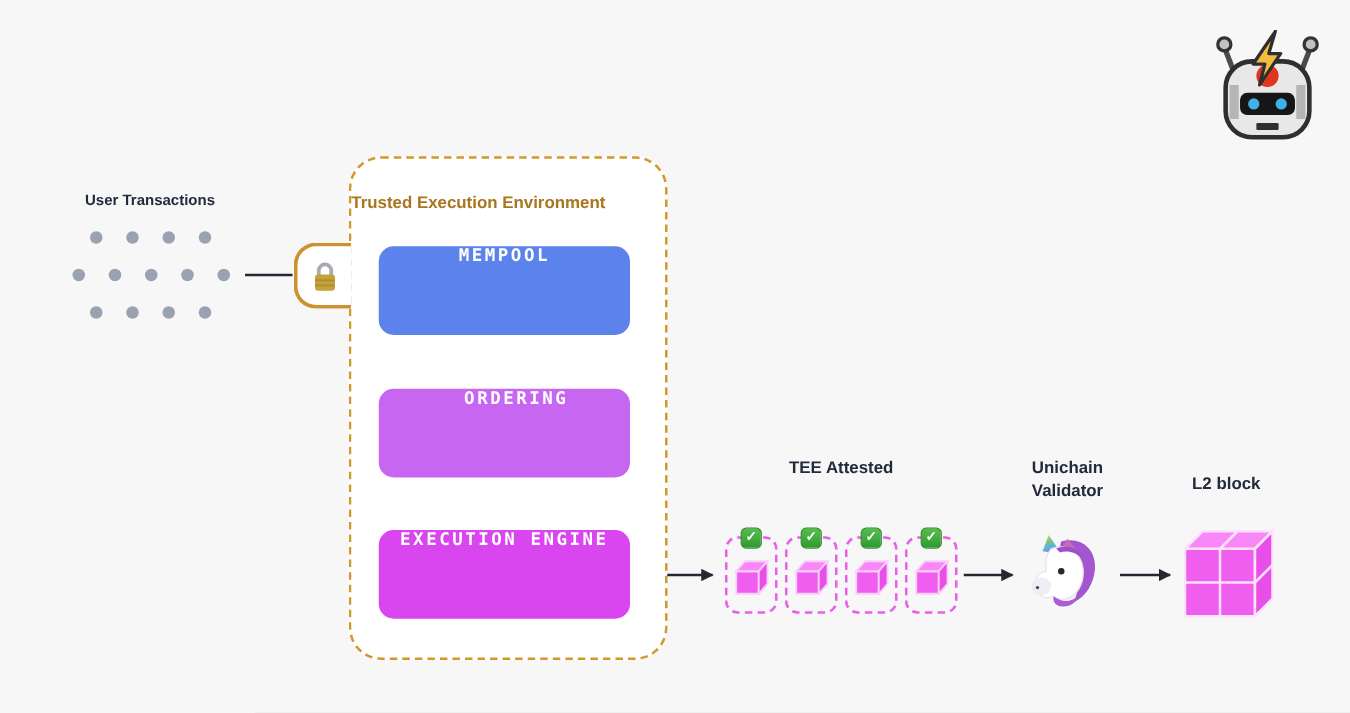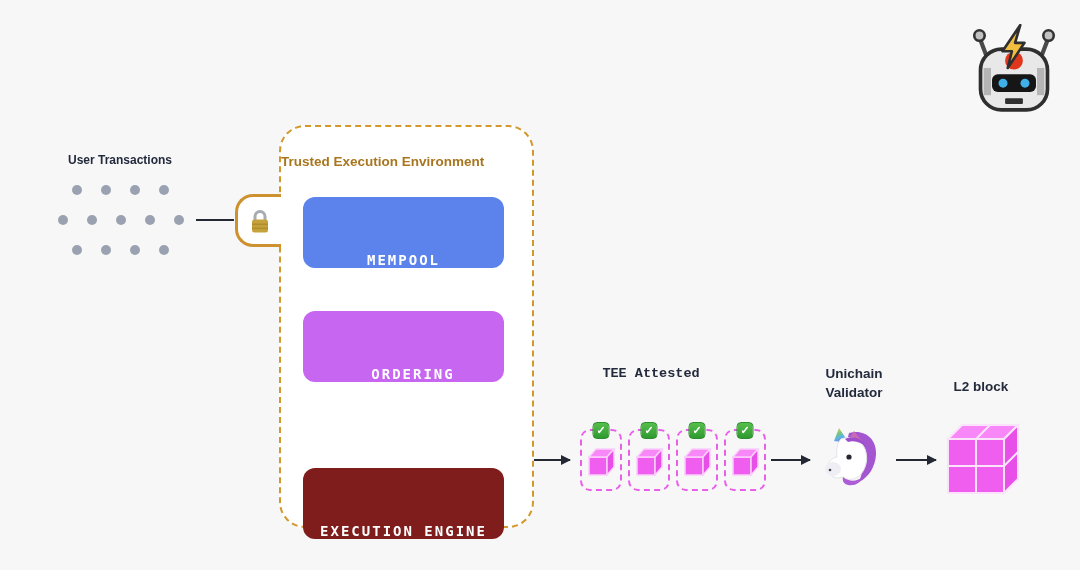--- a/index.html
+++ b/index.html
@@ -50,35 +50,35 @@
     width: 46px; height: 53px;
     background: #FFFFFF;
     border: 3px solid #CE9130; border-right: none;
     border-radius: 18px 0 0 18px;
     display: flex; align-items: center; justify-content: center;
   }
 
   .stage {
     position: absolute; left: 303px; width: 201px; height: 71px;
     border-radius: 12px;
-    display: flex; align-items: flex-end; justify-content: center;
+    display: flex; align-items: flex-start; justify-content: center;
     font-family: "DejaVu Sans Mono", monospace;
     font-size: 14px; font-weight: 700; color: #FFFFFF;
     letter-spacing: 2px;
   }
   .stage-mempool  { top: 197px; }
   .stage-ordering { top: 311px; }
   .stage-engine   { top: 424px; }
 
   .col-label {
     position: absolute; text-align: center;
     font-size: 13.5px; font-weight: 700; color: #232A3B;
     line-height: 19px;
   }
-  .fb-label  { left: 576px; top: 364px; width: 150px; font-family: Liberation Mono, monospace; }
+  .fb-label  { left: 598px; top: 364px; width: 150px; }
   .val-label { left: 794px; top: 364px; width: 120px; }
   .l2-label  { left: 931px; top: 377px; width: 100px; }
 
   .flashblock {
     position: absolute; top: 429px;
     width: 42px; height: 62px;
     border: 2px dashed #E85FE8;
     border-radius: 10px;
   }
   .fb-1 { left: 580px; } .fb-2 { left: 628px; }
@@ -171,21 +171,21 @@
       <rect x="4" y="19.5" width="16" height="1.6" fill="#AE8E2F"></rect>
     </svg>
   </div>
 
   <div class="stage stage-mempool" style="background: rgb(92, 131, 235);">
     <span>MEMPOOL</span>
   </div>
   <div class="stage stage-ordering" style="background: rgb(199, 103, 241); padding-left: 19px;">
     <span>ORDERING</span>
   </div>
-  <div class="stage stage-engine" style="background: #7f1d1d; margin-top: 44px;">
+  <div class="stage stage-engine" style="background: #d946ef;">
     <span>EXECUTION ENGINE</span>
   </div>
 
   <div class="col-label fb-label">
     <div>TEE Attested</div>
   </div>
 
   <div class="flashblock fb-1">
     <div class="badge">✓</div>
     <svg class="fb-cube" viewBox="0 0 30 32" width="30" height="32">

